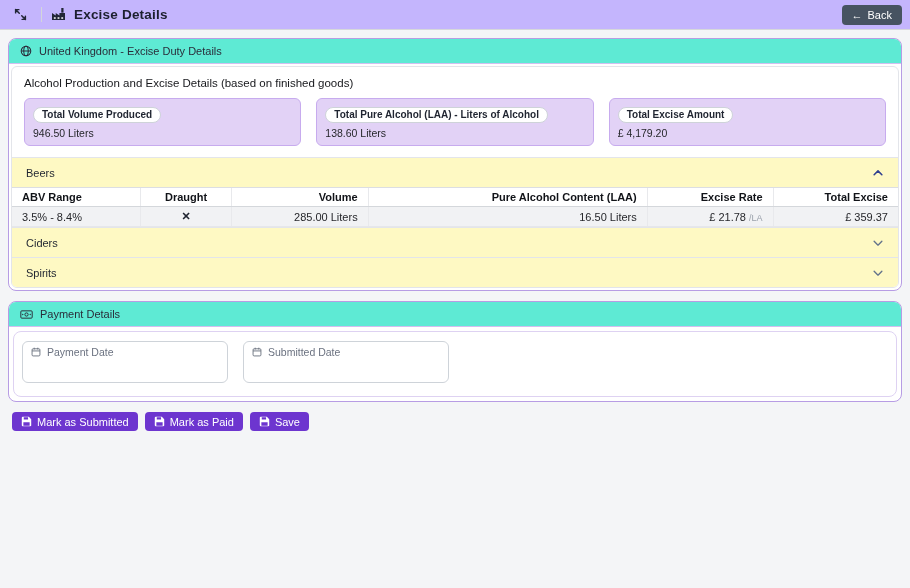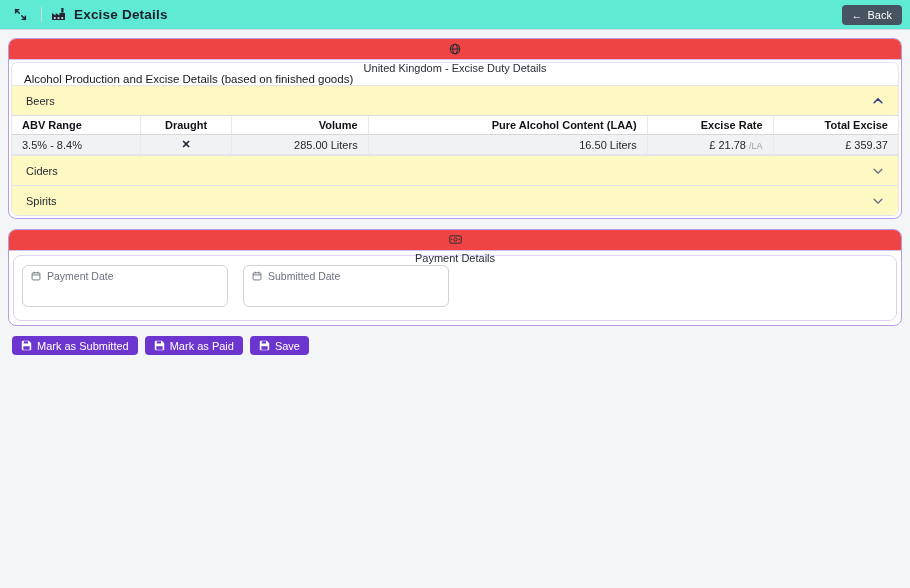--- a/index.html
+++ b/index.html
@@ -1,37 +1,37 @@
 <!DOCTYPE html>
 <html><head>
 <meta charset="utf-8">
 <style>
   * { margin:0; padding:0; box-sizing:border-box; }
   html,body { width:910px; height:588px; overflow:hidden; }
   body { background:#f4f5f7; font-family:"Liberation Sans", sans-serif; color:#26272b; }
 
   
-  .topbar { height:30px; background:#5eead4; border-bottom:1px solid #d6d8db;
+  .topbar { height:30px; background:#c4b5fd; border-bottom:1px solid #d6d8db;
             display:flex; align-items:center; padding:0 8px; }
   .icon-btn { display:flex; align-items:center; justify-content:center; width:24px; height:22px;
               background:none; border:none; cursor:pointer; }
   .tb-divider { width:1px; height:15px; background:#d3d6da; margin:0 9px; }
   .tb-factory { display:flex; align-items:center; margin-right:8px; }
   .page-title { font-size:13.5px; font-weight:700; color:#1c1f2e; letter-spacing:.2px; }
   .back-btn { margin-left:auto; display:flex; align-items:center; gap:5px;
               background:#475361; color:#fff; border:none; border-radius:4px;
               height:20px; padding:0 10px; font-size:11px; font-family:inherit; cursor:pointer; }
 
   
   .content { padding:8px; }
 
   .card { border:1px solid #b79ce4; border-radius:8px; background:#fff; overflow:hidden; }
-  .card-header { background:#ef4444; border-bottom:1px solid #d2bff0;
+  .card-header { background:#5eead4; border-bottom:1px solid #d2bff0;
                  display:flex; align-items:center; gap:7px;
-                 padding:4px 11px; height:21px; font-size:11px; color:#2a2d3a;flex-direction:column; }
+                 padding:12px 11px; height:21px; font-size:11px; color:#2a2d3a; }
 
   .card1-body { padding:2px; }
   .inner-panel { border:1px solid #e3e5ea; border-radius:6px; overflow:hidden; background:#fff; }
   .production-head { padding:10px 12px 0; font-size:11.5px; color:#17181c; }
   .summary-row { display:flex; gap:15px; padding:9px 12px 11px; }
   .summary-box { flex:1; background:#e2d2f6; border:1px solid #c7abee; border-radius:6px;
                  padding:5px 8px 6px; }
   .summary-badge { display:inline-block; background:#fff; border:1px solid #ced3d9;
                    border-radius:9px; padding:1px 8px 2px; font-size:10px; font-weight:700;
                    color:#1f2430; white-space:nowrap; }
@@ -109,20 +109,34 @@
           <path d="M1.4 7 H12.6"></path>
         </svg>
       </span>
       <span>United Kingdom - Excise Duty Details</span>
     </div>
 
     <div class="card1-body">
       <div class="inner-panel">
         <div class="production-head">Alcohol Production and Excise Details (based on finished goods)</div>
 
+        <div class="summary-row">
+          <div class="summary-box">
+            <span class="summary-badge">Total Volume Produced</span>
+            <div class="summary-value">946.50 Liters</div>
+          </div>
+          <div class="summary-box">
+            <span class="summary-badge">Total Pure Alcohol (LAA) - Liters of Alcohol</span>
+            <div class="summary-value">138.60 Liters</div>
+          </div>
+          <div class="summary-box">
+            <span class="summary-badge">Total Excise Amount</span>
+            <div class="summary-value">£ 4,179.20</div>
+          </div>
+        </div>
 
         <div class="acc-section">
           <button class="acc-header">
             <span>Beers</span>
             <span class="chev" style="display:flex;">
               <svg width="12" height="12" viewBox="0 0 14 14" fill="none" stroke="#2f3f8f" stroke-width="1.8" stroke-linecap="round" stroke-linejoin="round">
                 <path d="M2.5 9 L7 4.5 L11.5 9"></path>
               </svg>
             </span>
           </button>

